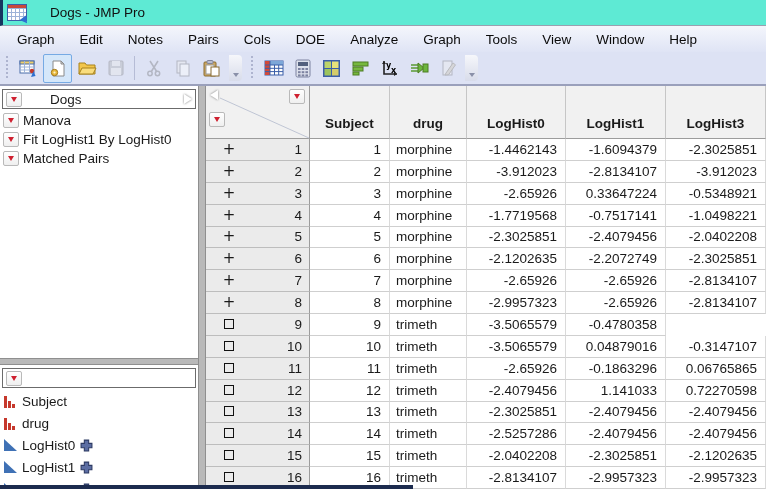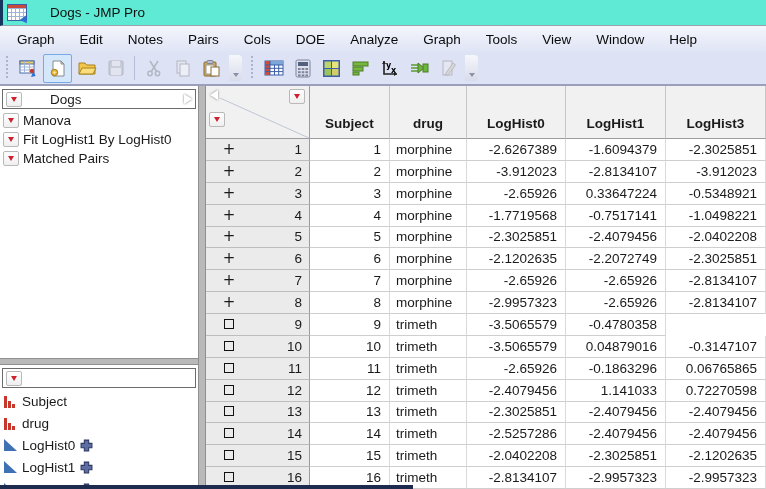--- a/index.html
+++ b/index.html
@@ -351,21 +351,21 @@
         <div class="hc w-h3">LogHist3</div>
       </div>
       <div id="gbody">
           <div class="trow">
     <div class="c rowstate">
       <span class="marker">+</span>
       <span class="rownum">1</span>
     </div>
     <div class="c subject w-sub">1</div>
     <div class="c drug w-drug">morphine</div>
-    <div class="c num w-h0">-2.6267389</div>
+    <div class="c num w-h0">-1.4462143</div>
     <div class="c num w-h1">-1.6094379</div>
     <div class="c num w-h3">-2.3025851</div>
   </div>
           <div class="trow">
     <div class="c rowstate">
       <span class="marker">+</span>
       <span class="rownum">2</span>
     </div>
     <div class="c subject w-sub">2</div>
     <div class="c drug w-drug">morphine</div>

